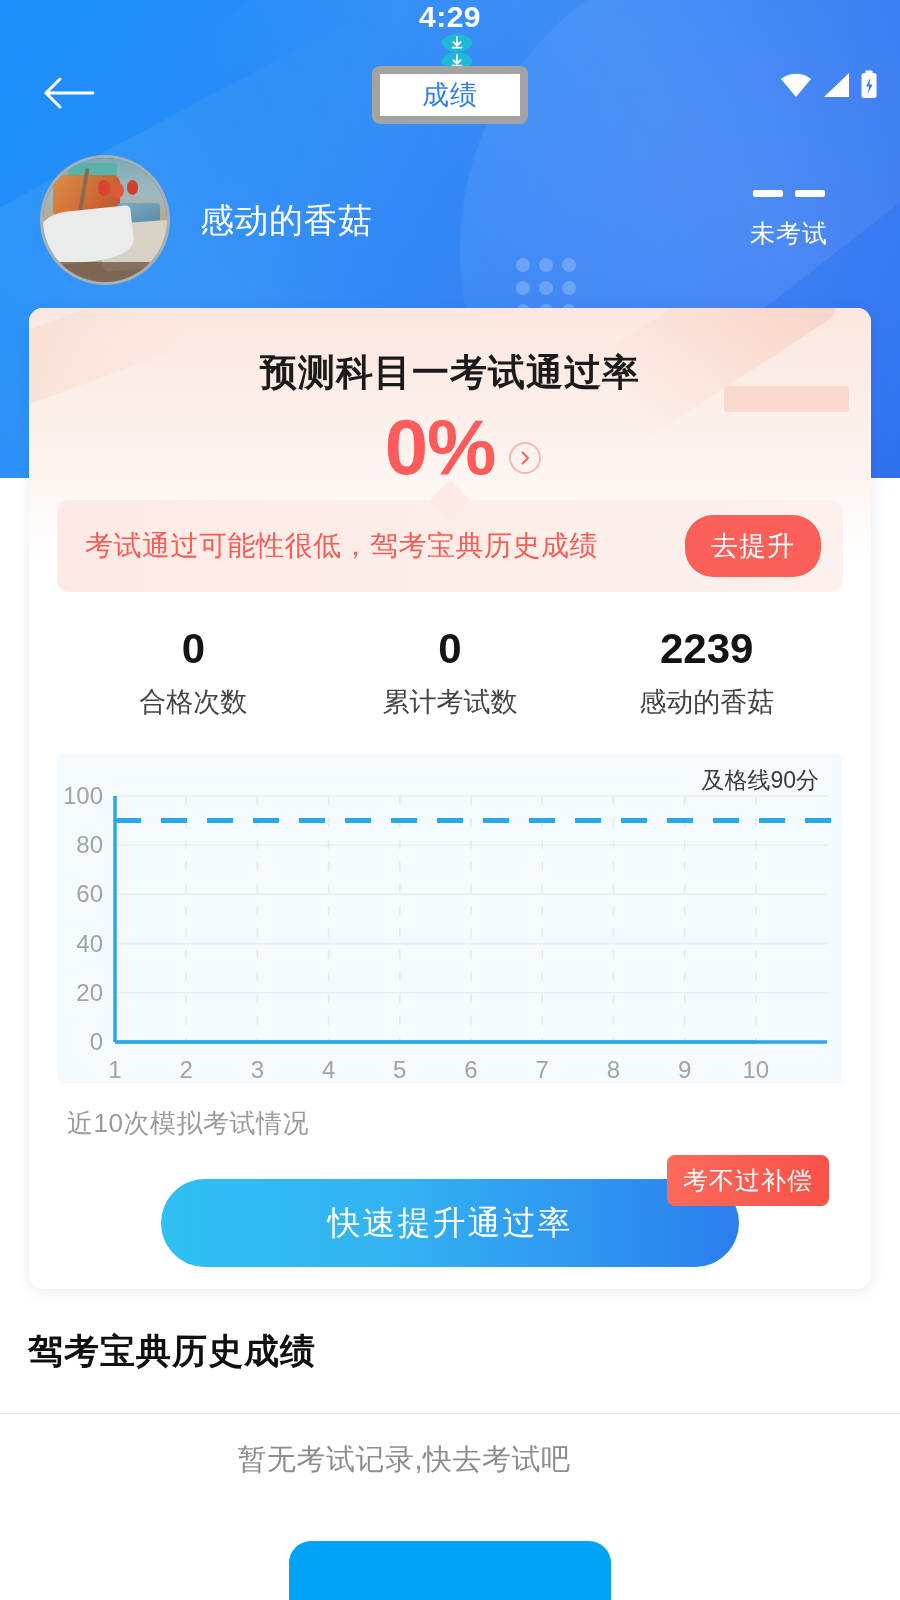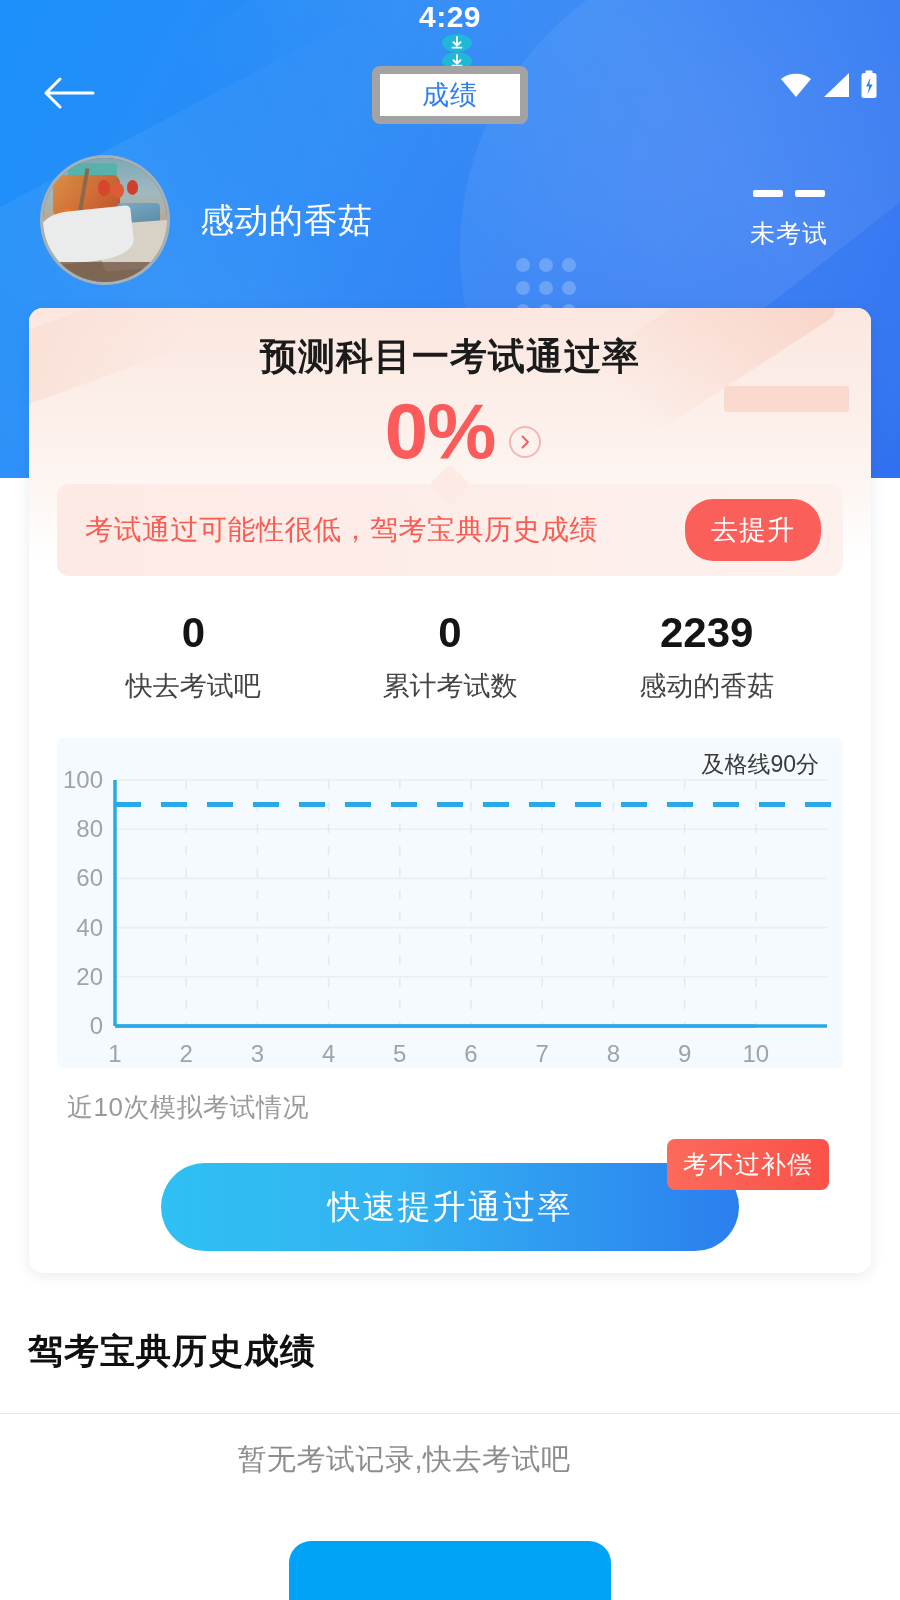--- a/index.html
+++ b/index.html
@@ -138,21 +138,21 @@
   }
   .card-deco-3 {
     position:absolute; left:-30px; top:0px; width:190px; height:70px;
     background: linear-gradient(90deg, rgba(249,214,201,0.55), rgba(249,214,201,0.0));
     transform: rotate(-20deg); border-radius:8px; pointer-events:none;
   }
   .card-inner { position:relative; z-index:2; }
 
   .card-title {
     text-align:center; font-size:37px; font-weight:bold; color:#1b1b1b;
-    padding-top:24px; letter-spacing:1px;
+    padding-top:40px; letter-spacing:1px;
   }
   .rate-row {
     display:flex; align-items:center; justify-content:center;
     margin-top:10px; margin-bottom:14px; padding-left:26px;
   }
   .rate-num {
     font-size:78px; font-weight:bold; color:#FB5B5B; line-height:1;
     letter-spacing:-1px;
   }
   .rate-chev {
@@ -342,21 +342,21 @@
 
       <div class="alert">
         <div class="alert-notch"></div>
         <div class="alert-text">考试通过可能性很低，驾考宝典历史成绩</div>
         <button class="alert-btn">去提升</button>
       </div>
 
       <div class="stats">
         <div class="stat">
           <div class="stat-val">0</div>
-          <div class="stat-lab">快去考试吧</div>
+          <div class="stat-lab">合格次数</div>
         </div>
         <div class="stat">
           <div class="stat-val">0</div>
           <div class="stat-lab">累计考试数</div>
         </div>
         <div class="stat">
           <div class="stat-val">2239</div>
           <div class="stat-lab">感动的香菇</div>
         </div>
       </div>

